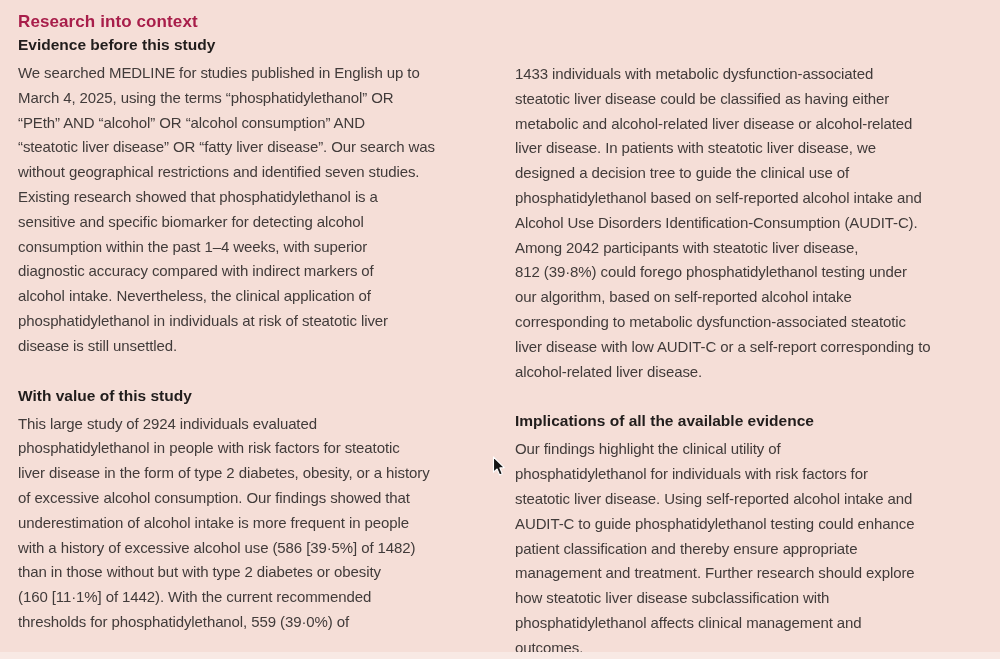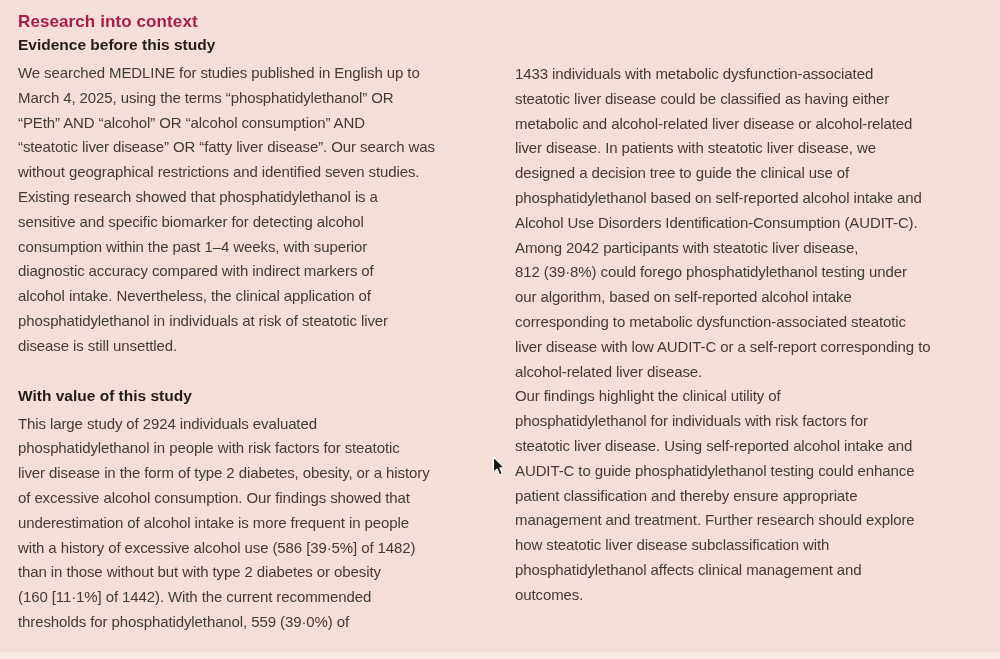--- a/index.html
+++ b/index.html
@@ -110,20 +110,21 @@
 designed a decision tree to guide the clinical use of
 phosphatidylethanol based on self-reported alcohol intake and
 Alcohol Use Disorders Identification-Consumption (AUDIT-C).
 Among 2042 participants with steatotic liver disease,
 812 (39·8%) could forego phosphatidylethanol testing under
 our algorithm, based on self-reported alcohol intake
 corresponding to metabolic dysfunction-associated steatotic
 liver disease with low AUDIT-C or a self-report corresponding to
 alcohol-related liver disease.</p>
 
+    <h3 class="section-heading spaced">Implications of all the available evidence</h3>
     <p class="body-text">Our findings highlight the clinical utility of
 phosphatidylethanol for individuals with risk factors for
 steatotic liver disease. Using self-reported alcohol intake and
 AUDIT-C to guide phosphatidylethanol testing could enhance
 patient classification and thereby ensure appropriate
 management and treatment. Further research should explore
 how steatotic liver disease subclassification with
 phosphatidylethanol affects clinical management and
 outcomes.</p>
   </div>

